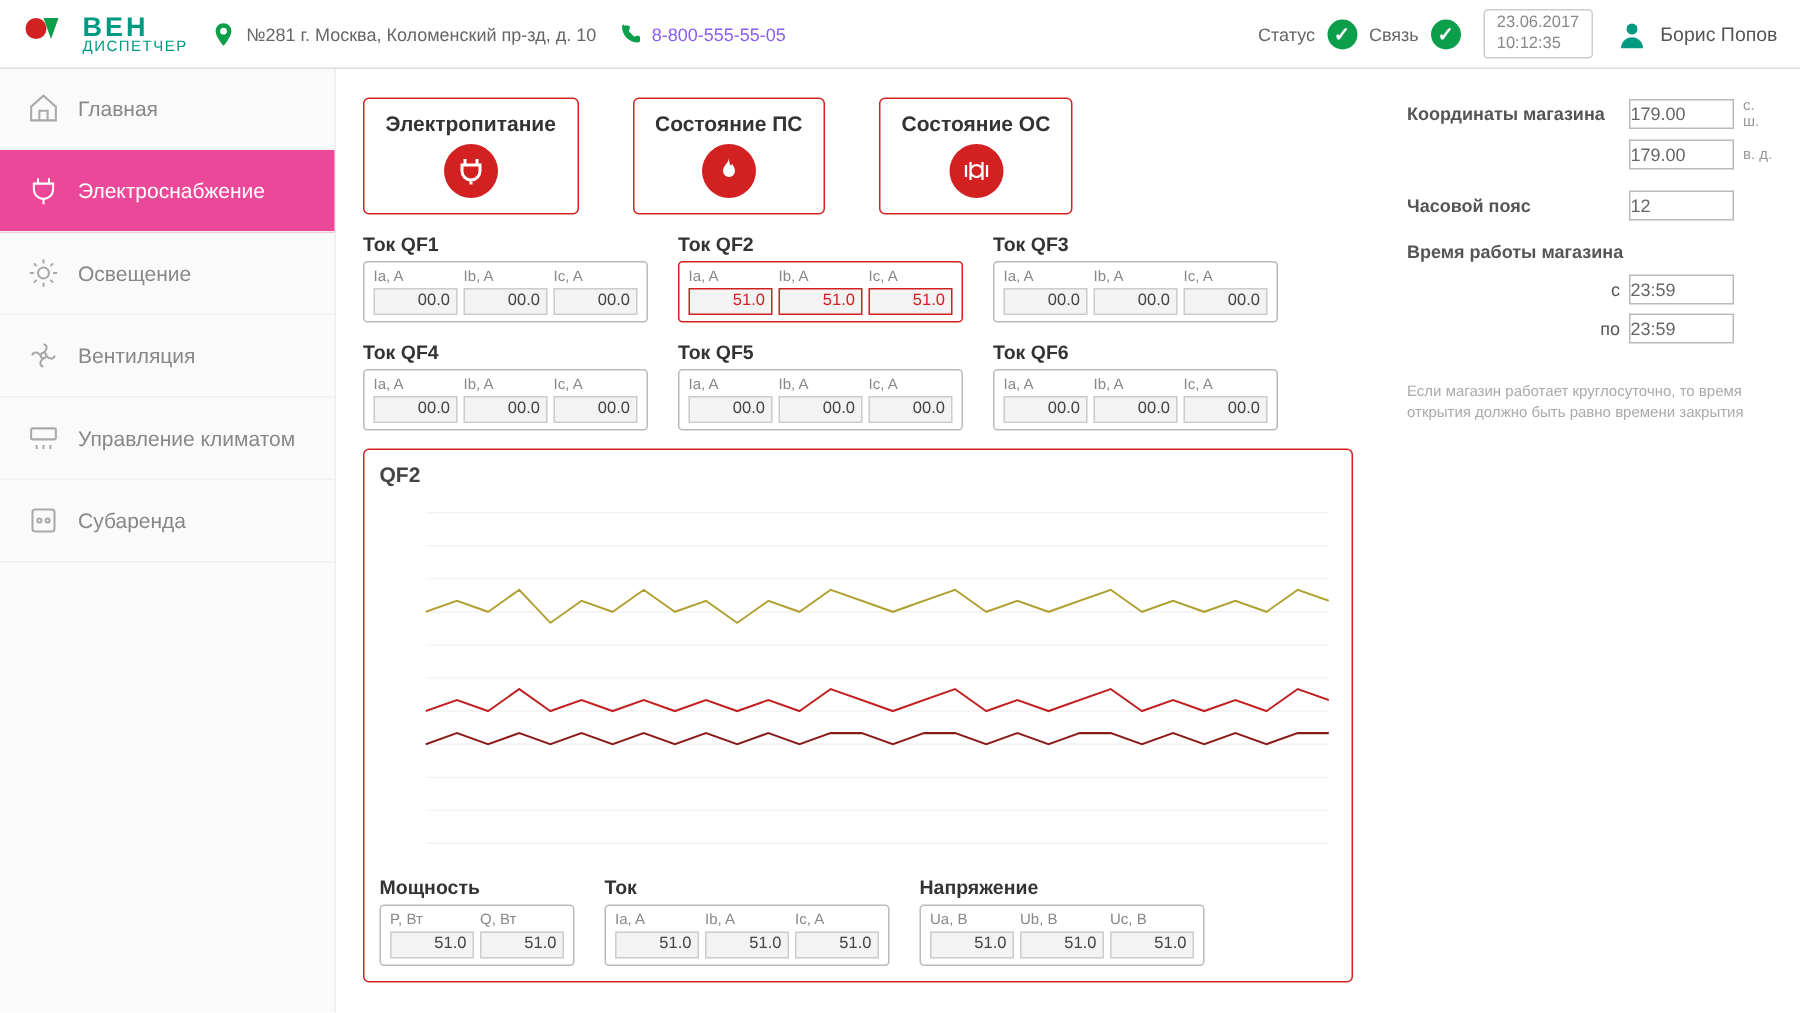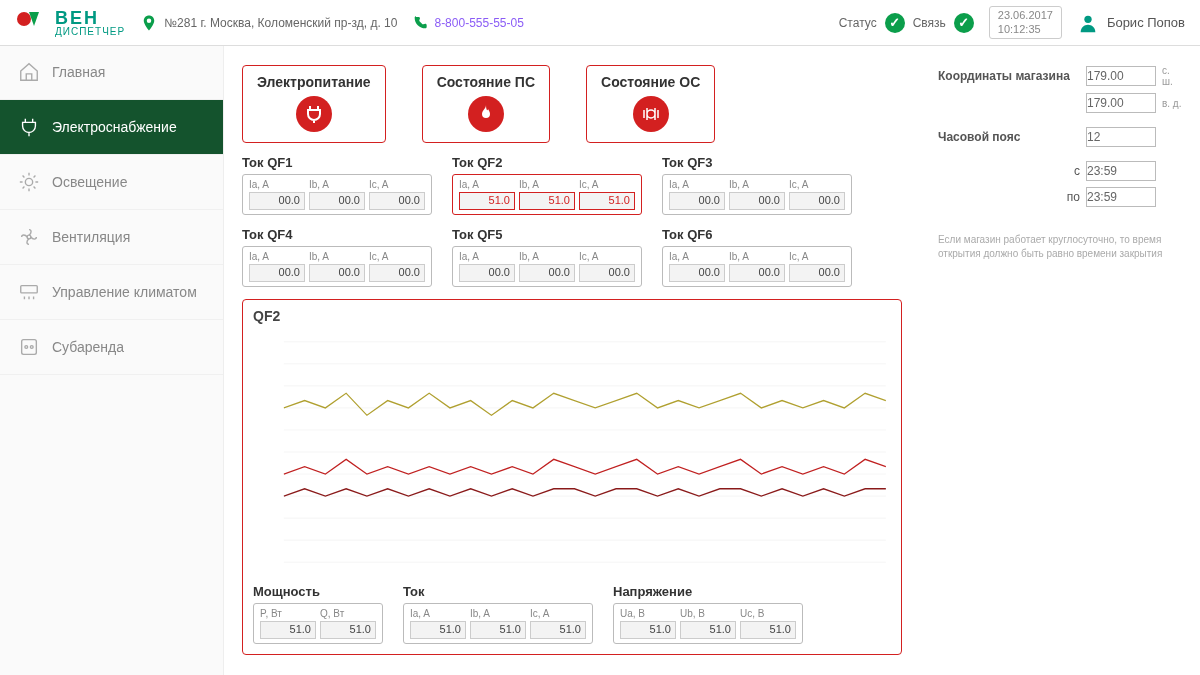--- a/index.html
+++ b/index.html
@@ -17,21 +17,21 @@
 .phone-icon{width:16px;height:16px}
 .hdr-spacer{flex:1}
 .status-grp{display:flex;align-items:center;gap:8px;font-size:12px;color:#666}
 .check-circle{width:20px;height:20px;border-radius:50%;background:#0b9e4b;display:flex;align-items:center;justify-content:center;color:#fff;font-size:13px;font-weight:bold}
 .dt-box{border:1px solid #ccc;border-radius:3px;padding:2px 8px;font-size:11px;color:#888;line-height:1.2}
 .user-grp{display:flex;align-items:center;gap:8px;font-size:13px;color:#555}
 .user-icon{width:22px;height:22px}
 .layout{display:flex;height:630px}
 .sidebar{width:224px;background:#fafafa;border-right:1px solid #eee}
 .nav-item{display:flex;align-items:center;gap:12px;padding:16px 18px;color:#888;font-size:14px;cursor:pointer;border-bottom:1px solid #f0f0f0}
-.nav-item.active{background:#14532d;color:#fff}
+.nav-item.active{background:#ec4899;color:#fff}
 .nav-item.active .nav-icon{stroke:#fff;fill:none}
 .nav-icon{width:22px;height:22px;stroke:#aaa;fill:none;stroke-width:1.5}
 .nav-label{line-height:1.2}
 .main{flex:1;padding:20px 18px;display:flex;flex-direction:column;gap:12px}
 .alert-row{display:flex;gap:36px}
 .alert-card{border:1.5px solid #d32020;border-radius:4px;padding:8px 14px 10px;display:flex;flex-direction:column;align-items:center;gap:6px}
 .alert-title{font-weight:bold;font-size:14px;color:#333}
 .alert-circle{width:36px;height:36px;border-radius:50%;background:#d32020;display:flex;align-items:center;justify-content:center}
 .qf-row{display:flex;gap:20px}
 .qf-block{display:flex;flex-direction:column;gap:4px}
@@ -370,20 +370,21 @@
         </div>
     </div>
     <div class="rp-section">
       <div class="rp-row">
           <span class="rp-label">Часовой пояс</span>
         <input class="rp-input" value="12" style="">
         <span class="rp-unit"></span>
         </div>
     </div>
     <div class="rp-section">
+      <div class="rp-heading">Время работы магазина</div>
       <div class="rp-row">
           <span class="rp-label" style="text-align:right;font-weight:normal">с</span>
         <input class="rp-input" value="23:59" style="">
           <span class="rp-unit"></span>
         </div>
       <div class="rp-row">
           <span class="rp-label" style="text-align:right;font-weight:normal">по</span>
         <input class="rp-input" value="23:59" style="">
           <span class="rp-unit"></span>
         </div>

